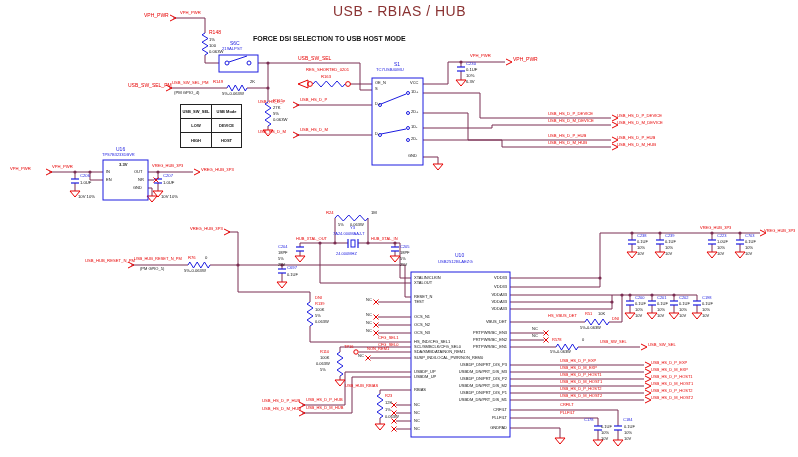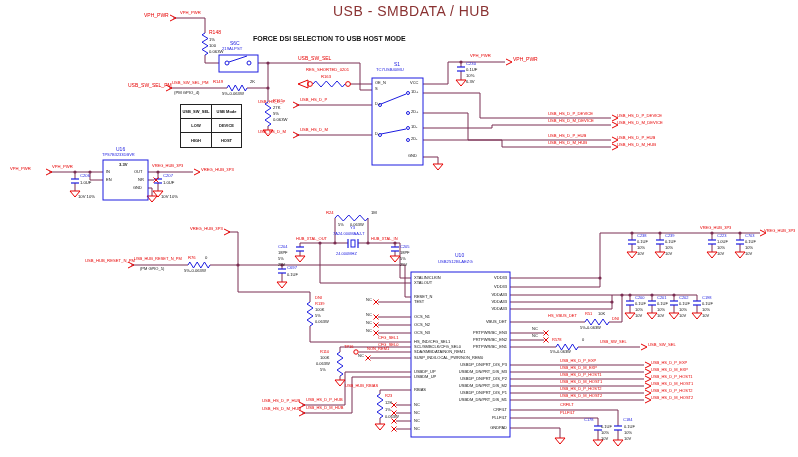--- a/index.html
+++ b/index.html
@@ -301,21 +301,21 @@
       <path d="M645 383L651 386L645 389" stroke="#e60000" fill="none" stroke-width="1"></path>
       <path d="M645 390L651 393L645 396" stroke="#e60000" fill="none" stroke-width="1"></path>
       <path d="M645 397L651 400L645 403" stroke="#e60000" fill="none" stroke-width="1"></path>
       <path d="M760 230L766 233L760 236" stroke="#e60000" fill="none" stroke-width="1"></path>
       <path d="M293 102L299 105L293 108" stroke="#e60000" fill="none" stroke-width="1"></path>
       <path d="M293 132L299 135L293 138" stroke="#e60000" fill="none" stroke-width="1"></path>
       <path d="M299 402L305 405L299 408" stroke="#e60000" fill="none" stroke-width="1"></path>
       <path d="M299 410L305 413L299 416" stroke="#e60000" fill="none" stroke-width="1"></path>
     </svg>
 
-  <div id="title">USB - SMBDATA / HUB</div>
+  <div id="title">USB - RBIAS / HUB</div>
   <div class="t bold" style="left:253px;top:35px;font-size:7px;">FORCE DSI SELECTION TO USB HOST MODE</div>
 
   <div class="t r" style="left:144px;top:13px;">VPH_PWR</div>
   <div class="t r s42" style="left:180px;top:11px;">VPH_PWR</div>
   <div class="t r" style="left:209px;top:30px;">R148</div>
   <div class="t s42" style="left:209px;top:38px;">1%</div>
   <div class="t s42" style="left:209px;top:44px;">100</div>
   <div class="t s42" style="left:209px;top:50px;">0.063W</div>
   <div class="t b" style="left:230px;top:41px;">S6C</div>
   <div class="t b s42" style="left:222px;top:47px;">219ALPST</div>

